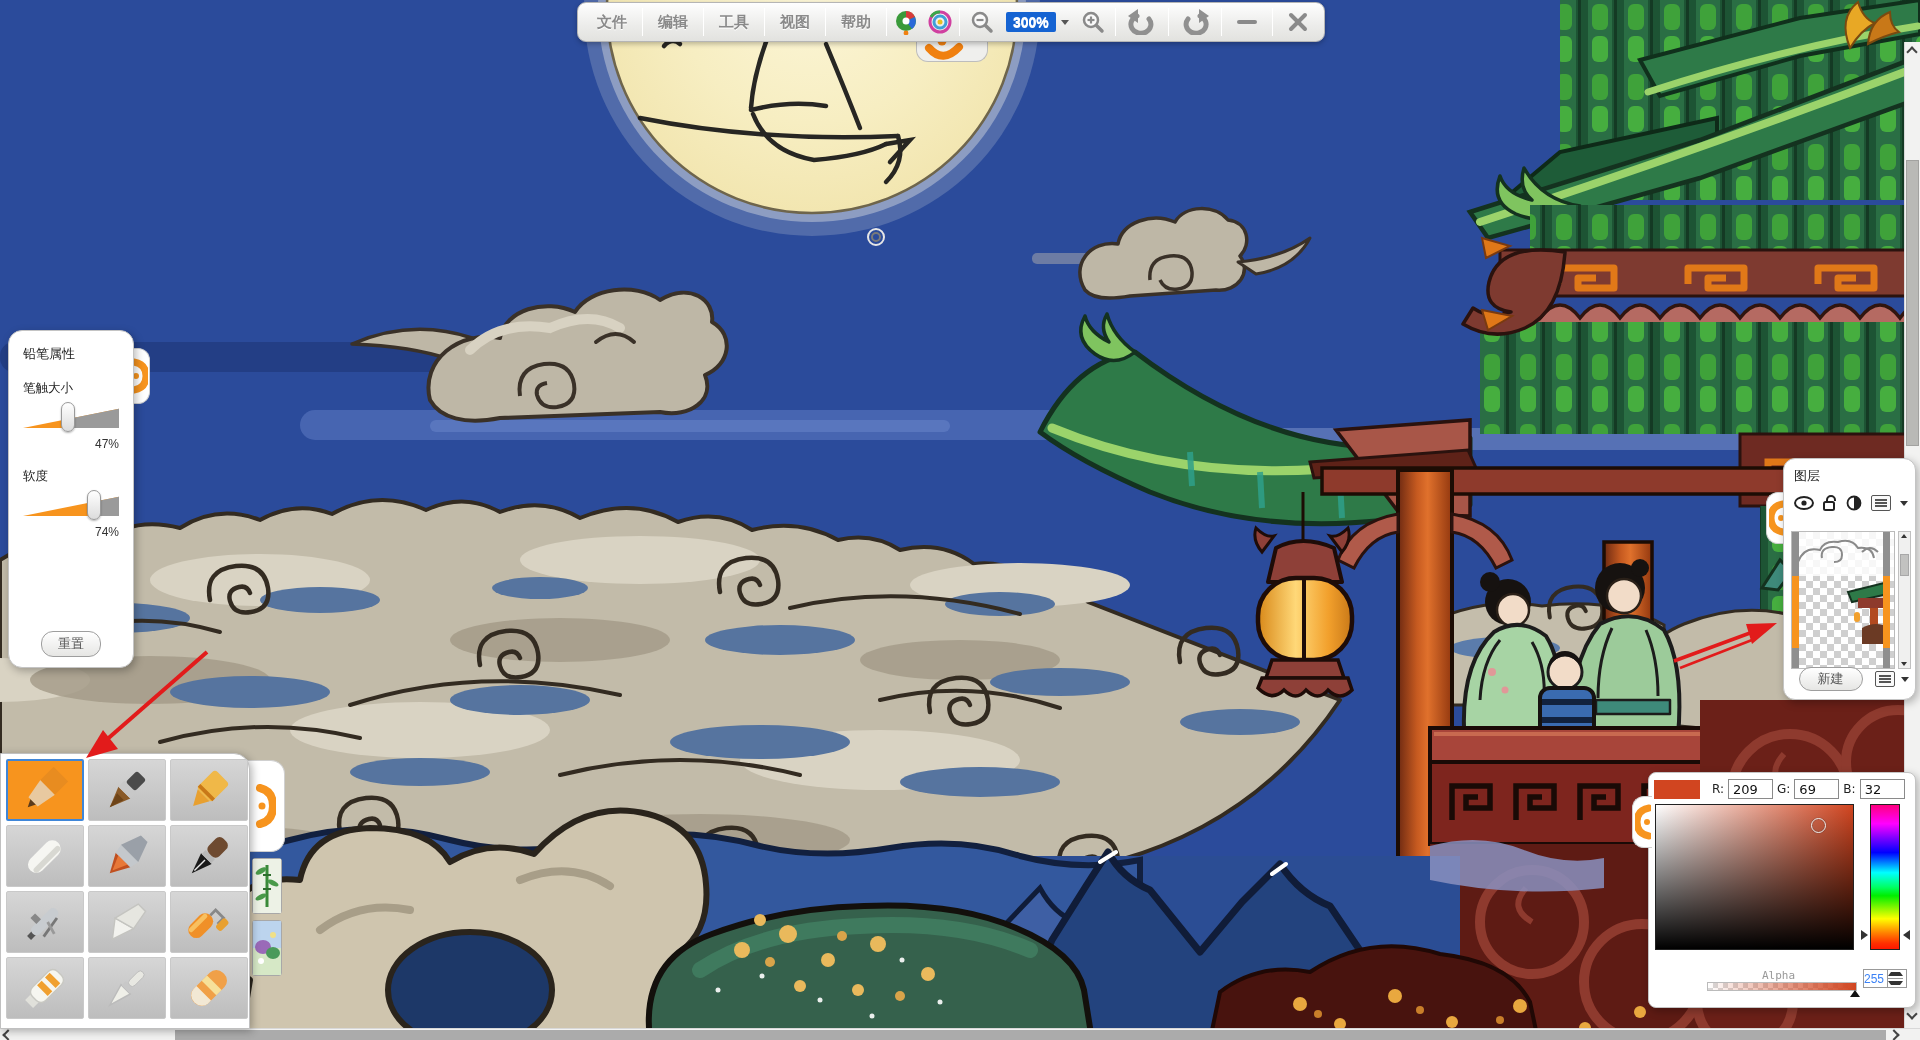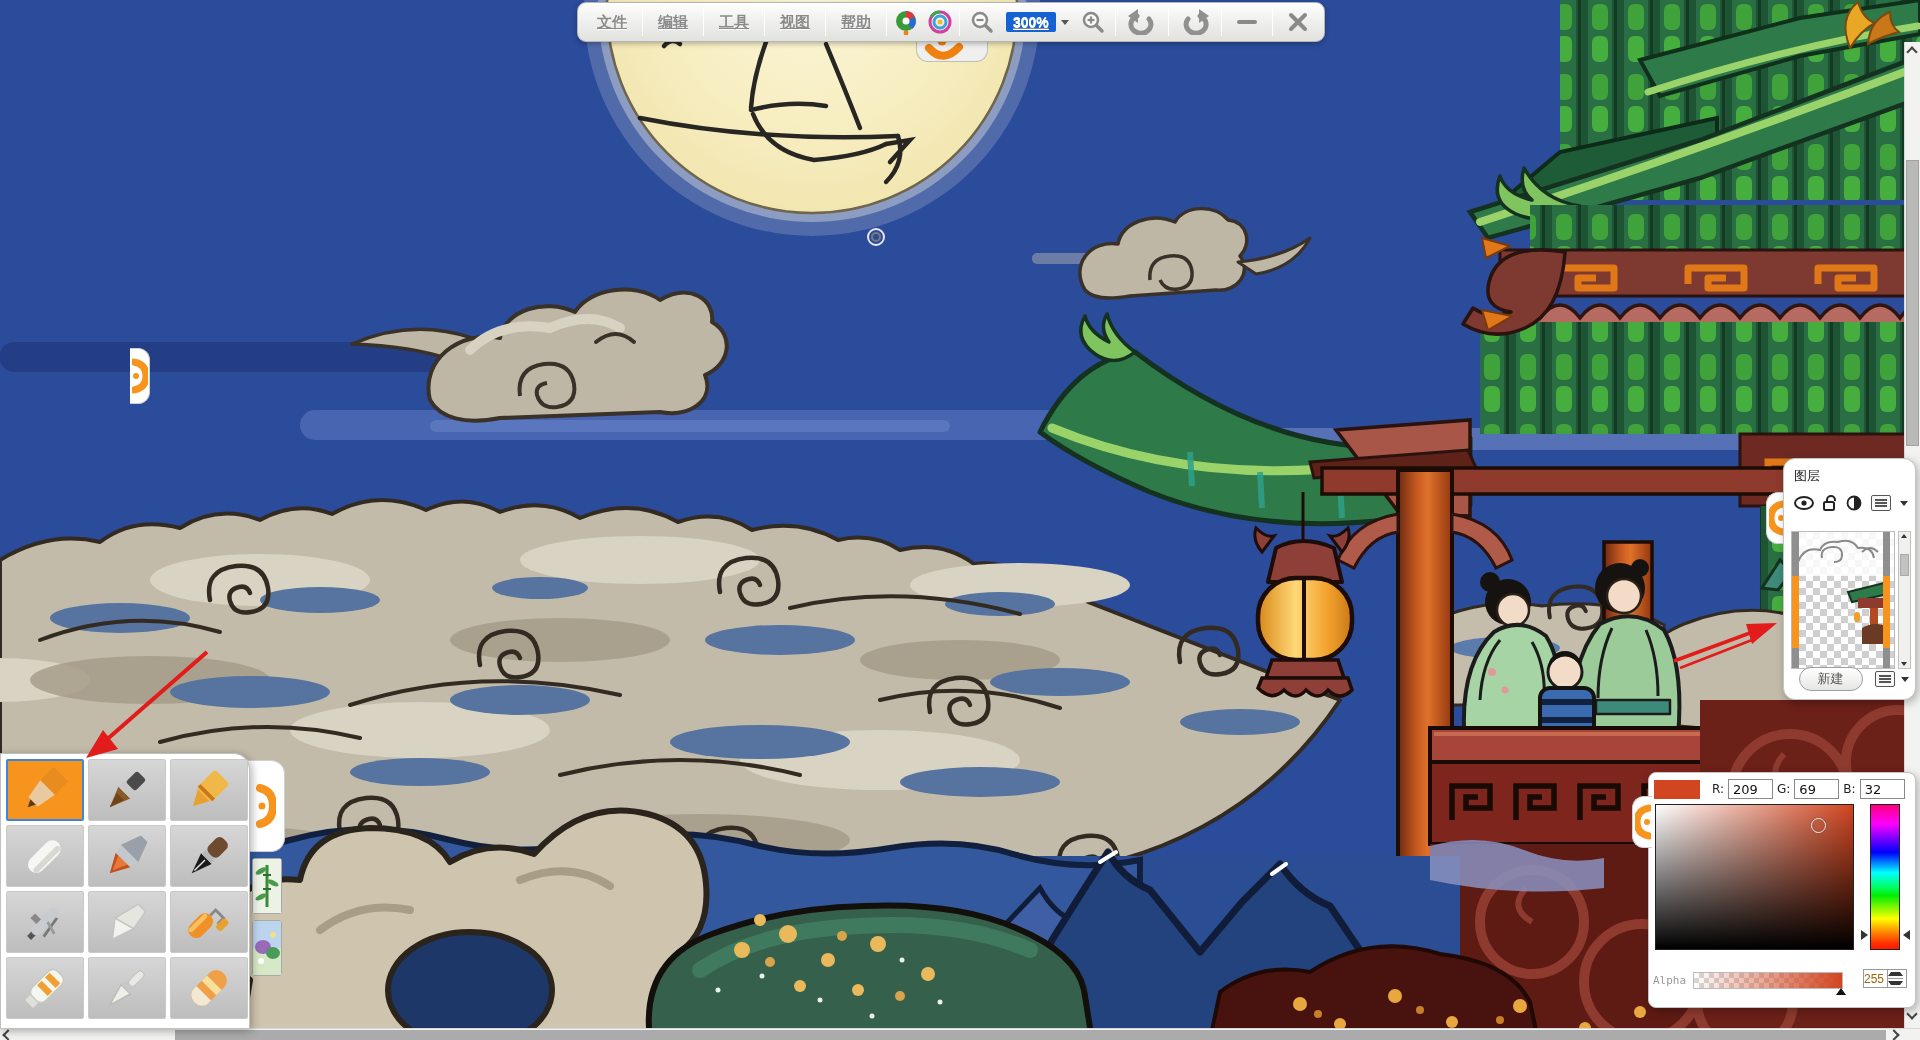--- a/index.html
+++ b/index.html
@@ -12,21 +12,21 @@
   
   .panel{position:absolute;background:#fff;border:1px solid #c4c4c4;border-radius:14px;
          box-shadow:2px 3px 8px rgba(0,0,0,.28);z-index:40;}
   .orange-tab{position:absolute;background:#fff;border:1px solid #d0d0d0;z-index:39;
               display:flex;align-items:center;justify-content:center;}
   
   #toolbar{position:absolute;left:577px;top:2px;width:748px;height:40px;z-index:50;
     background:linear-gradient(#fefefe,#ececea 60%,#e2e2df);border:1px solid #b5b5b5;
     border-radius:9px;display:flex;align-items:center;padding:0 6px;box-shadow:0 2px 5px rgba(0,0,0,.25);}
   .tb-btn{height:34px;display:flex;align-items:center;justify-content:center;padding:0 13px;
-    color:#8a8a8a;font-size:15px;font-weight:bold;text-shadow:0 1px 0 #fff;cursor:default;white-space:nowrap;text-decoration:underline;}
+    color:#8a8a8a;font-size:15px;font-weight:bold;text-shadow:0 1px 0 #fff;cursor:default;white-space:nowrap;}
   .tb-sep{width:1px;height:28px;background:#c6c6c6;border-right:1px solid #fff;margin:0 2px;}
   .zoom-badge{background:#1563D2;color:#fff;font-size:14px;font-weight:bold;padding:2px 7px;border-radius:2px;}
   .caret{width:0;height:0;border-left:4px solid transparent;border-right:4px solid transparent;
          border-top:5px solid #555;margin-left:5px;}
   #toolbar-mascot{position:absolute;left:916px;top:36px;width:72px;height:26px;z-index:49;
     background:#efefed;border:1px solid #bdbdbd;border-top:none;border-radius:0 0 12px 12px;}
   
   #pencil-panel{left:8px;top:330px;width:126px;height:338px;padding:14px 14px 10px;}
   #pencil-panel .title{font-size:13px;color:#222;}
   #pencil-panel .lbl{font-size:12.5px;color:#222;margin-top:17px;}
@@ -76,32 +76,32 @@
   #rgb-row input{width:45px;height:20px;border:1px solid #8a8a8a;font-size:13px;padding:1px 4px;
                  font-family:"DejaVu Sans",sans-serif;color:#111;}
   #swatch{width:46px;height:19px;margin-right:8px;}
   #sv-square{position:absolute;left:6px;top:31px;width:199px;height:146px;border:1px solid #222;}
   #sv-cursor{position:absolute;width:15px;height:15px;border:1.5px solid #f2f2f2;border-radius:50%;
              box-shadow:0 0 1px #333, inset 0 0 1px #333;}
   #hue-bar{position:absolute;left:221px;top:31px;width:30px;height:146px;border:1px solid #222;
     background:linear-gradient(#ff0080 0%,#ff00ff 13%,#7000ff 24%,#0000ff 33%,#00ffff 47%,
                #00ff66 57%,#00ee00 63%,#ffff00 79%,#ff8000 89%,#ff3000 96%,#ff1800 100%);}
   .hue-mark{position:absolute;width:0;height:0;border-top:5px solid transparent;border-bottom:5px solid transparent;}
-  #alpha-row{position:absolute;left:4px;top:196px;width:258px;height:22px;display:flex;align-items:center;}
+  #alpha-row{position:absolute;left:4px;top:196px;width:258px;height:22px;display:flex;align-items:center;flex-direction:column;}
   #alpha-label{font-family:"DejaVu Sans Mono",monospace;font-size:11px;color:#999;width:40px;}
   #alpha-bar{position:relative;width:150px;height:17px;border:1px solid #bbb;background-color:#fff;
     background-image:linear-gradient(45deg,#d8d8d8 25%,transparent 25%,transparent 75%,#d8d8d8 75%),
                      linear-gradient(45deg,#d8d8d8 25%,transparent 25%,transparent 75%,#d8d8d8 75%);
     background-size:10px 10px;background-position:0 0,5px 5px;}
   #alpha-grad{position:absolute;inset:0;}
   #alpha-tri{position:absolute;right:-4px;bottom:-7px;width:0;height:0;
     border-left:5px solid transparent;border-right:5px solid transparent;border-bottom:7px solid #111;}
   #alpha-val{position:absolute;right:8px;top:196px;width:44px;height:19px;border:1px solid #999;background:#fff;
     display:flex;align-items:center;}
-  #alpha-val span{flex:1;text-align:right;font-size:12px;padding-right:3px;color:#a16207;}
+  #alpha-val span{flex:1;text-align:right;font-size:12px;padding-right:3px;color:#3b82f6;}
   .spin{width:13px;height:100%;border-left:1px solid #999;display:flex;flex-direction:column;}
   .spin i{flex:1;display:flex;align-items:center;justify-content:center;}
   .spin .up{border-bottom:1px solid #999;}
   .t-up{width:0;height:0;border-left:3px solid transparent;border-right:3px solid transparent;border-bottom:4px solid #333;}
   .t-dn{width:0;height:0;border-left:3px solid transparent;border-right:3px solid transparent;border-top:4px solid #333;}
   
   #vscroll{position:absolute;right:0;top:42px;width:16px;height:986px;background:#f2f2f1;
     border-left:1px solid #d8d8d8;z-index:30;}
   #vthumb{position:absolute;left:1px;top:118px;width:13px;height:286px;background:#b9b9b6;border:1px solid #a2a2a0;}
   #hscroll{position:absolute;left:0;bottom:0;width:1920px;height:12px;background:#f2f2f1;
@@ -503,20 +503,42 @@
     </svg>
   </div>
 </div>
 <div id="toolbar-mascot">
   <svg width="70" height="25" viewBox="0 0 70 25">
     <circle cx="25" cy="5" r="4.5" fill="#F08010"></circle>
     <path d="M12,12 Q26,28 42,11" fill="none" stroke="#F08010" stroke-width="8" stroke-linecap="round"></path>
   </svg>
 </div>
 
+<div class="panel" id="pencil-panel">
+  <div class="title">铅笔属性</div>
+  <div class="lbl">笔触大小</div>
+  <div class="wedge-wrap">
+    <div class="wedge">
+          <div class="wedge-gray" style="left: 47%;"></div>
+        </div>
+    <div class="thumb" style="left: calc(47% - 7px);"></div>
+  </div>
+  <div class="pct">47%</div>
+  <div class="lbl">软度</div>
+  <div class="wedge-wrap">
+    <div class="wedge">
+          <div class="wedge-gray" style="left: 74%;"></div>
+        </div>
+    <div class="thumb" style="left: calc(74% - 7px);"></div>
+  </div>
+  <div class="pct">74%</div>
+  <div id="reset-row">
+    <button class="pill-btn">重置</button>
+  </div>
+</div>
 <div class="orange-tab" style="left:130px;top:348px;width:20px;height:56px;border-radius:0 12px 12px 0;border-left:none;">
   <svg width="16" height="44" viewBox="0 0 16 44">
     <path d="M2,8 q12,2 12,14 q0,12 -12,14" fill="none" stroke="#F7941E" stroke-width="7" stroke-linecap="round"></path>
     <circle cx="4" cy="22" r="3" fill="#F7941E"></circle>
   </svg>
 </div>
 
 <div id="brush-palette">
   <div id="tool-grid">
     <div class="tool selected">

